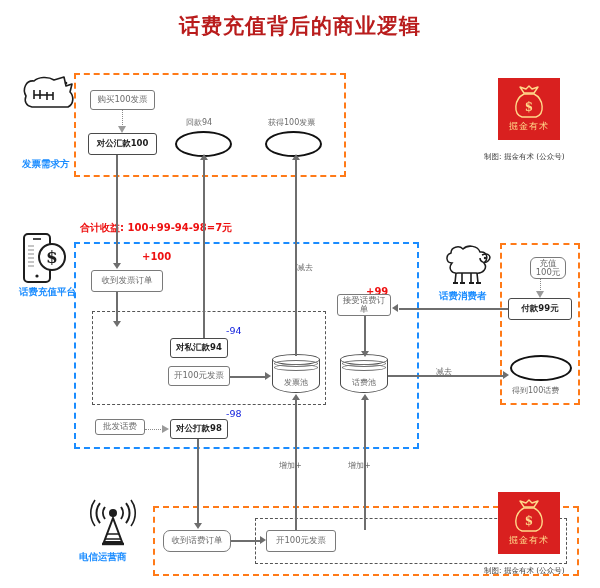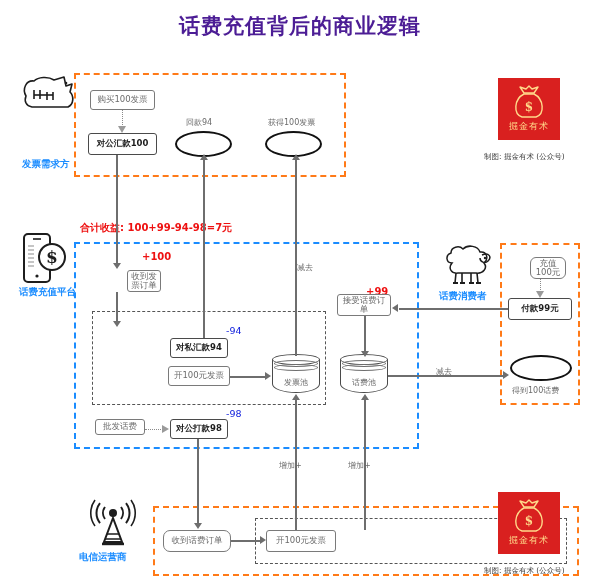--- a/index.html
+++ b/index.html
@@ -10,21 +10,21 @@
     position:relative;
     overflow:hidden;
     color:#333;
   }
   #stage{position:absolute;left:0;top:0;width:600px;height:588px;}
 
   
   .title{
     position:absolute;left:0;top:12px;width:600px;
     text-align:center;
-    font-size:21px;font-weight:bold;color:#4c1d95;
+    font-size:21px;font-weight:bold;color:#b91c1c;
     letter-spacing:1px;
   }
 
   
   .region{position:absolute;box-sizing:border-box;}
   .region.orange{border:2px dashed #ff7a18;}
   .region.blue{border:2px dashed #1a8cff;}
   .region.grey{border:1px dashed #555;}
 
   
@@ -158,21 +158,21 @@
       <circle cx="32" cy="25" r="13" fill="#fff" stroke="#1d1d1d" stroke-width="2"></circle>
       <text x="32" y="31" text-anchor="middle" font-size="17" font-weight="bold" font-family="DejaVu Serif, serif" fill="#1d1d1d">$</text>
     </svg>
   </div>
   <div class="lbl actor" style="left:19px;top:286px;">话费充值平台</div>
 
   <div class="lbl red" style="left:80px;top:221px;font-size:10px;">合计收益: 100+99-94-98=7元</div>
 
   <div class="lbl redbig" style="left:142px;top:251px;">+100</div>
 
-  <div class="box" style="left:91px;top:270px;width:34px;height:22px;margin-left:36px;">收到发票订单</div>
+  <div class="box" style="left:91px;top:270px;width:72px;height:22px;">收到发票订单</div>
 
   <div class="lbl blue" style="left:226px;top:325px;">-94</div>
 
   <div class="box strong" style="left:170px;top:338px;width:58px;height:20px;">对私汇款94</div>
 
   <div class="box" style="left:168px;top:366px;width:62px;height:20px;">开100元发票</div>
 
   <div class="cyl" style="left:272px;top:353px;">
     <div class="body"></div>
       <div class="top"></div>

